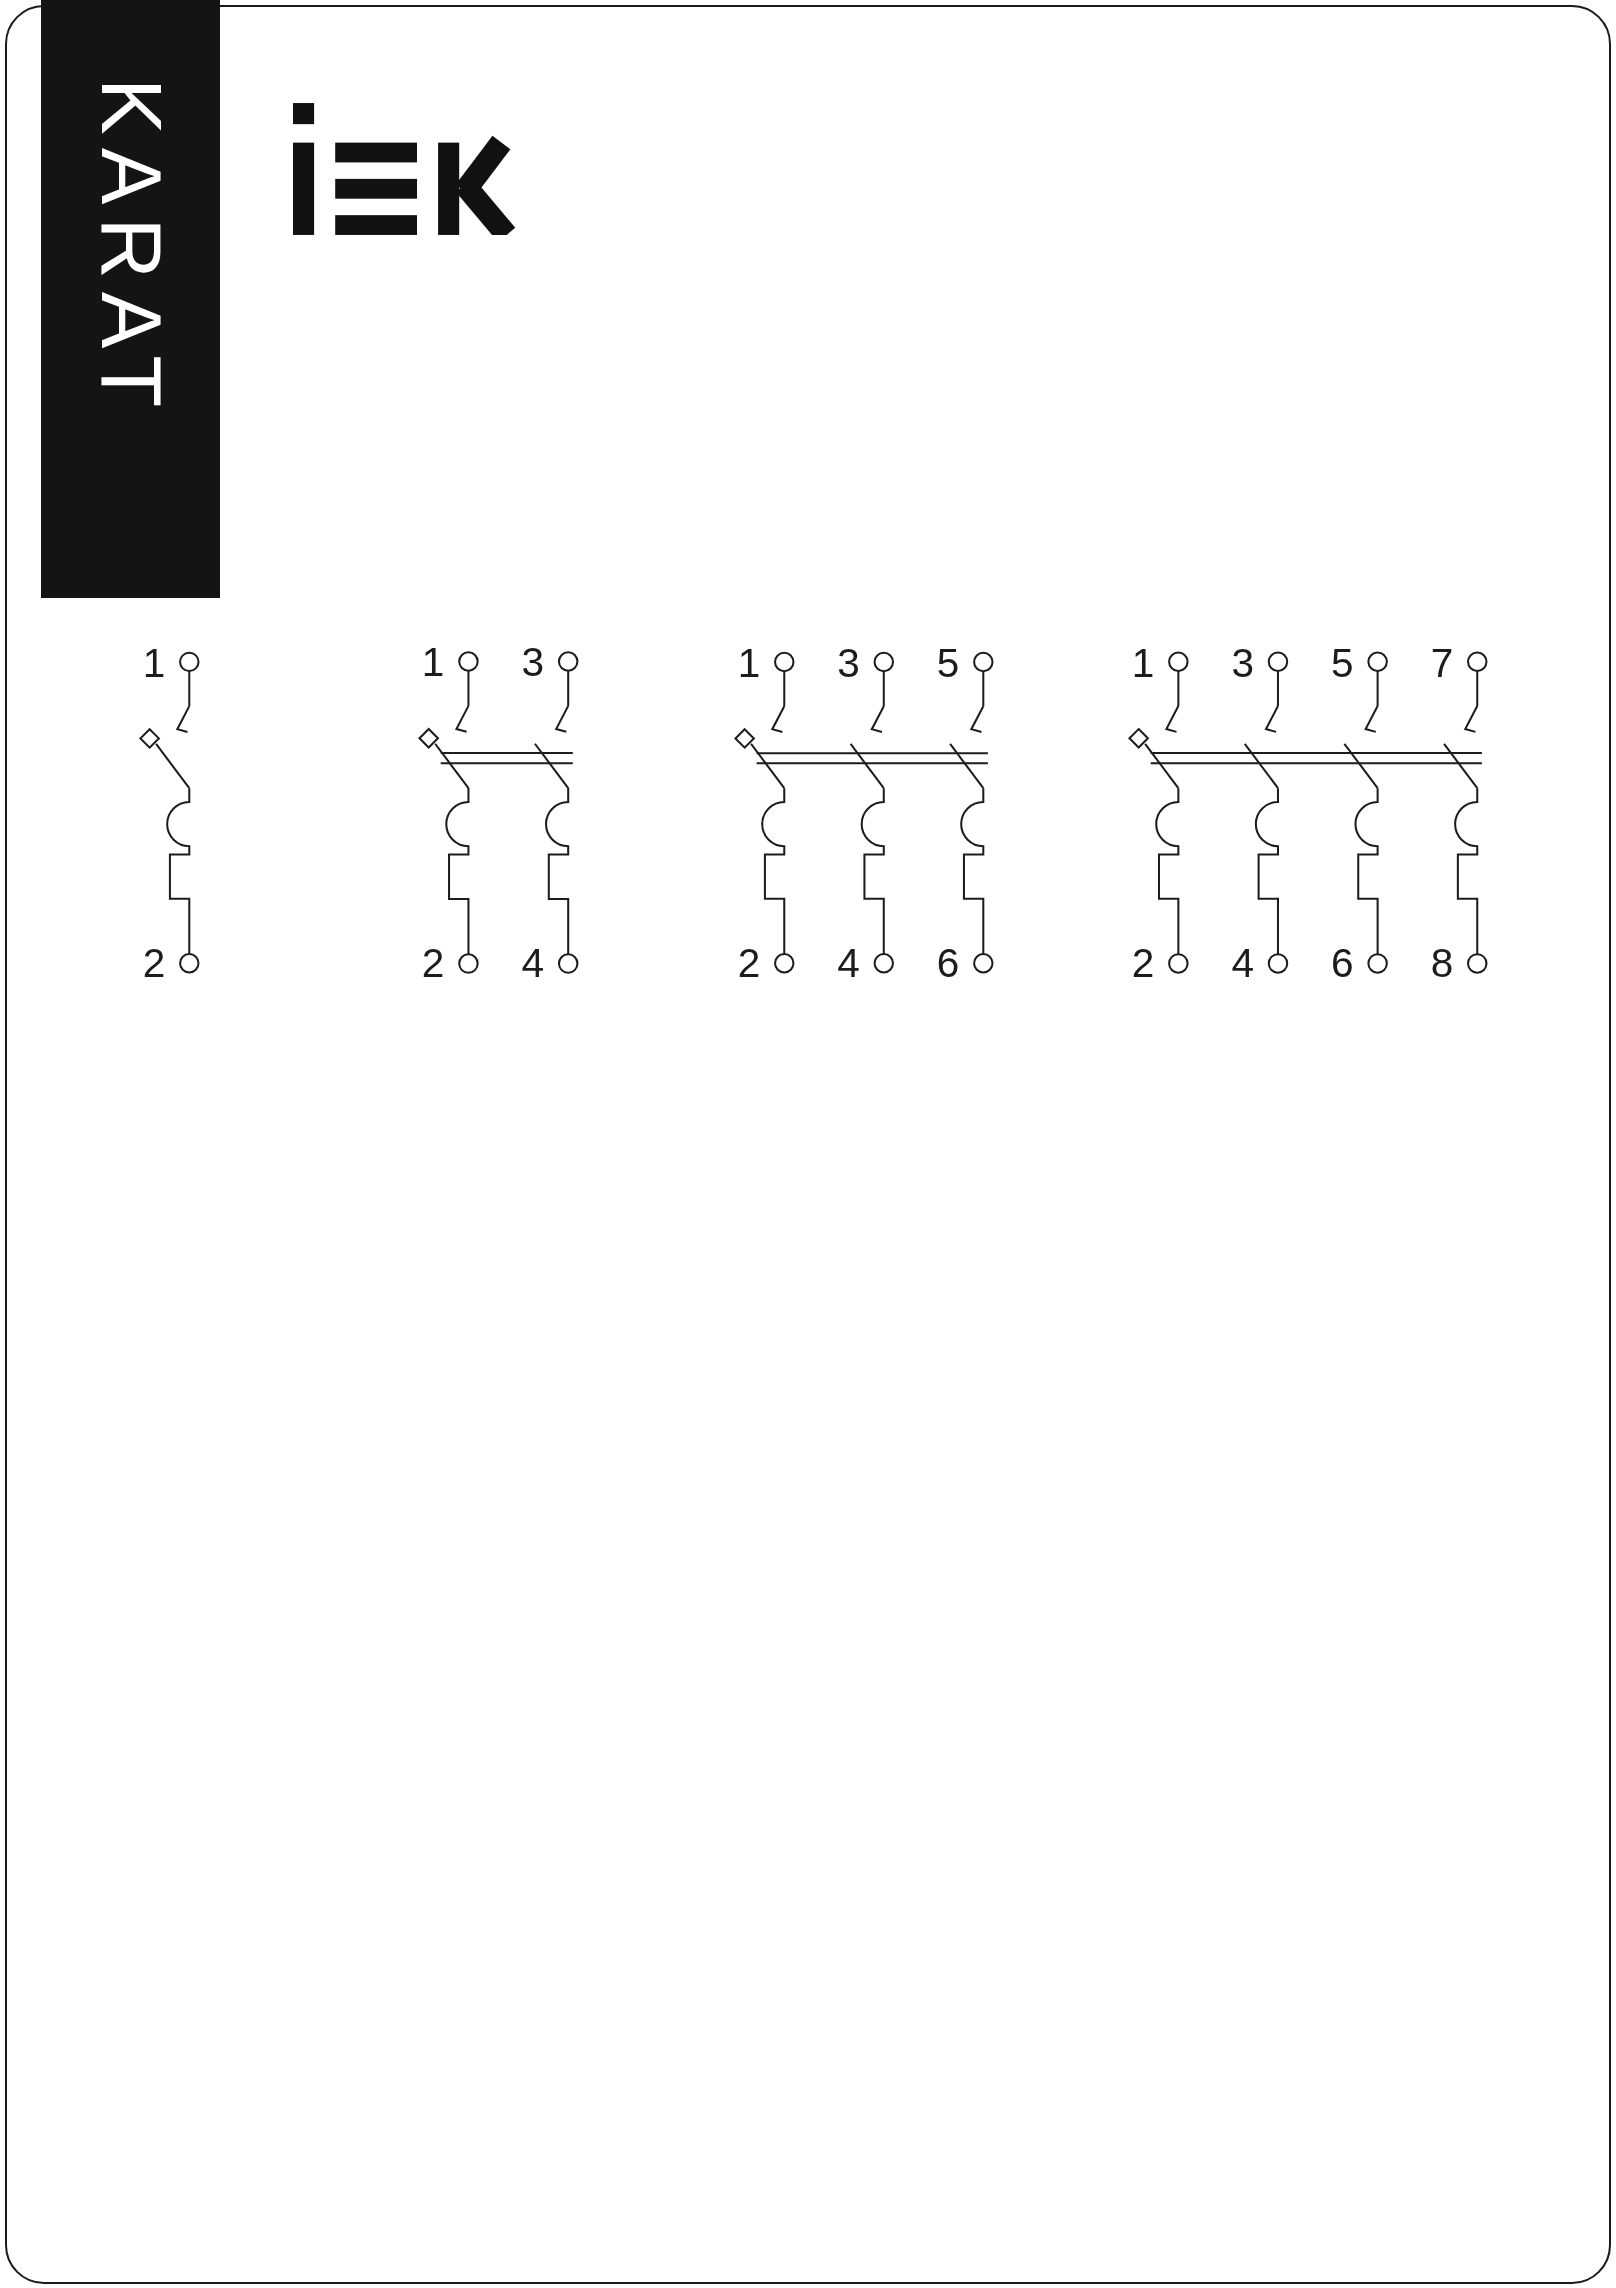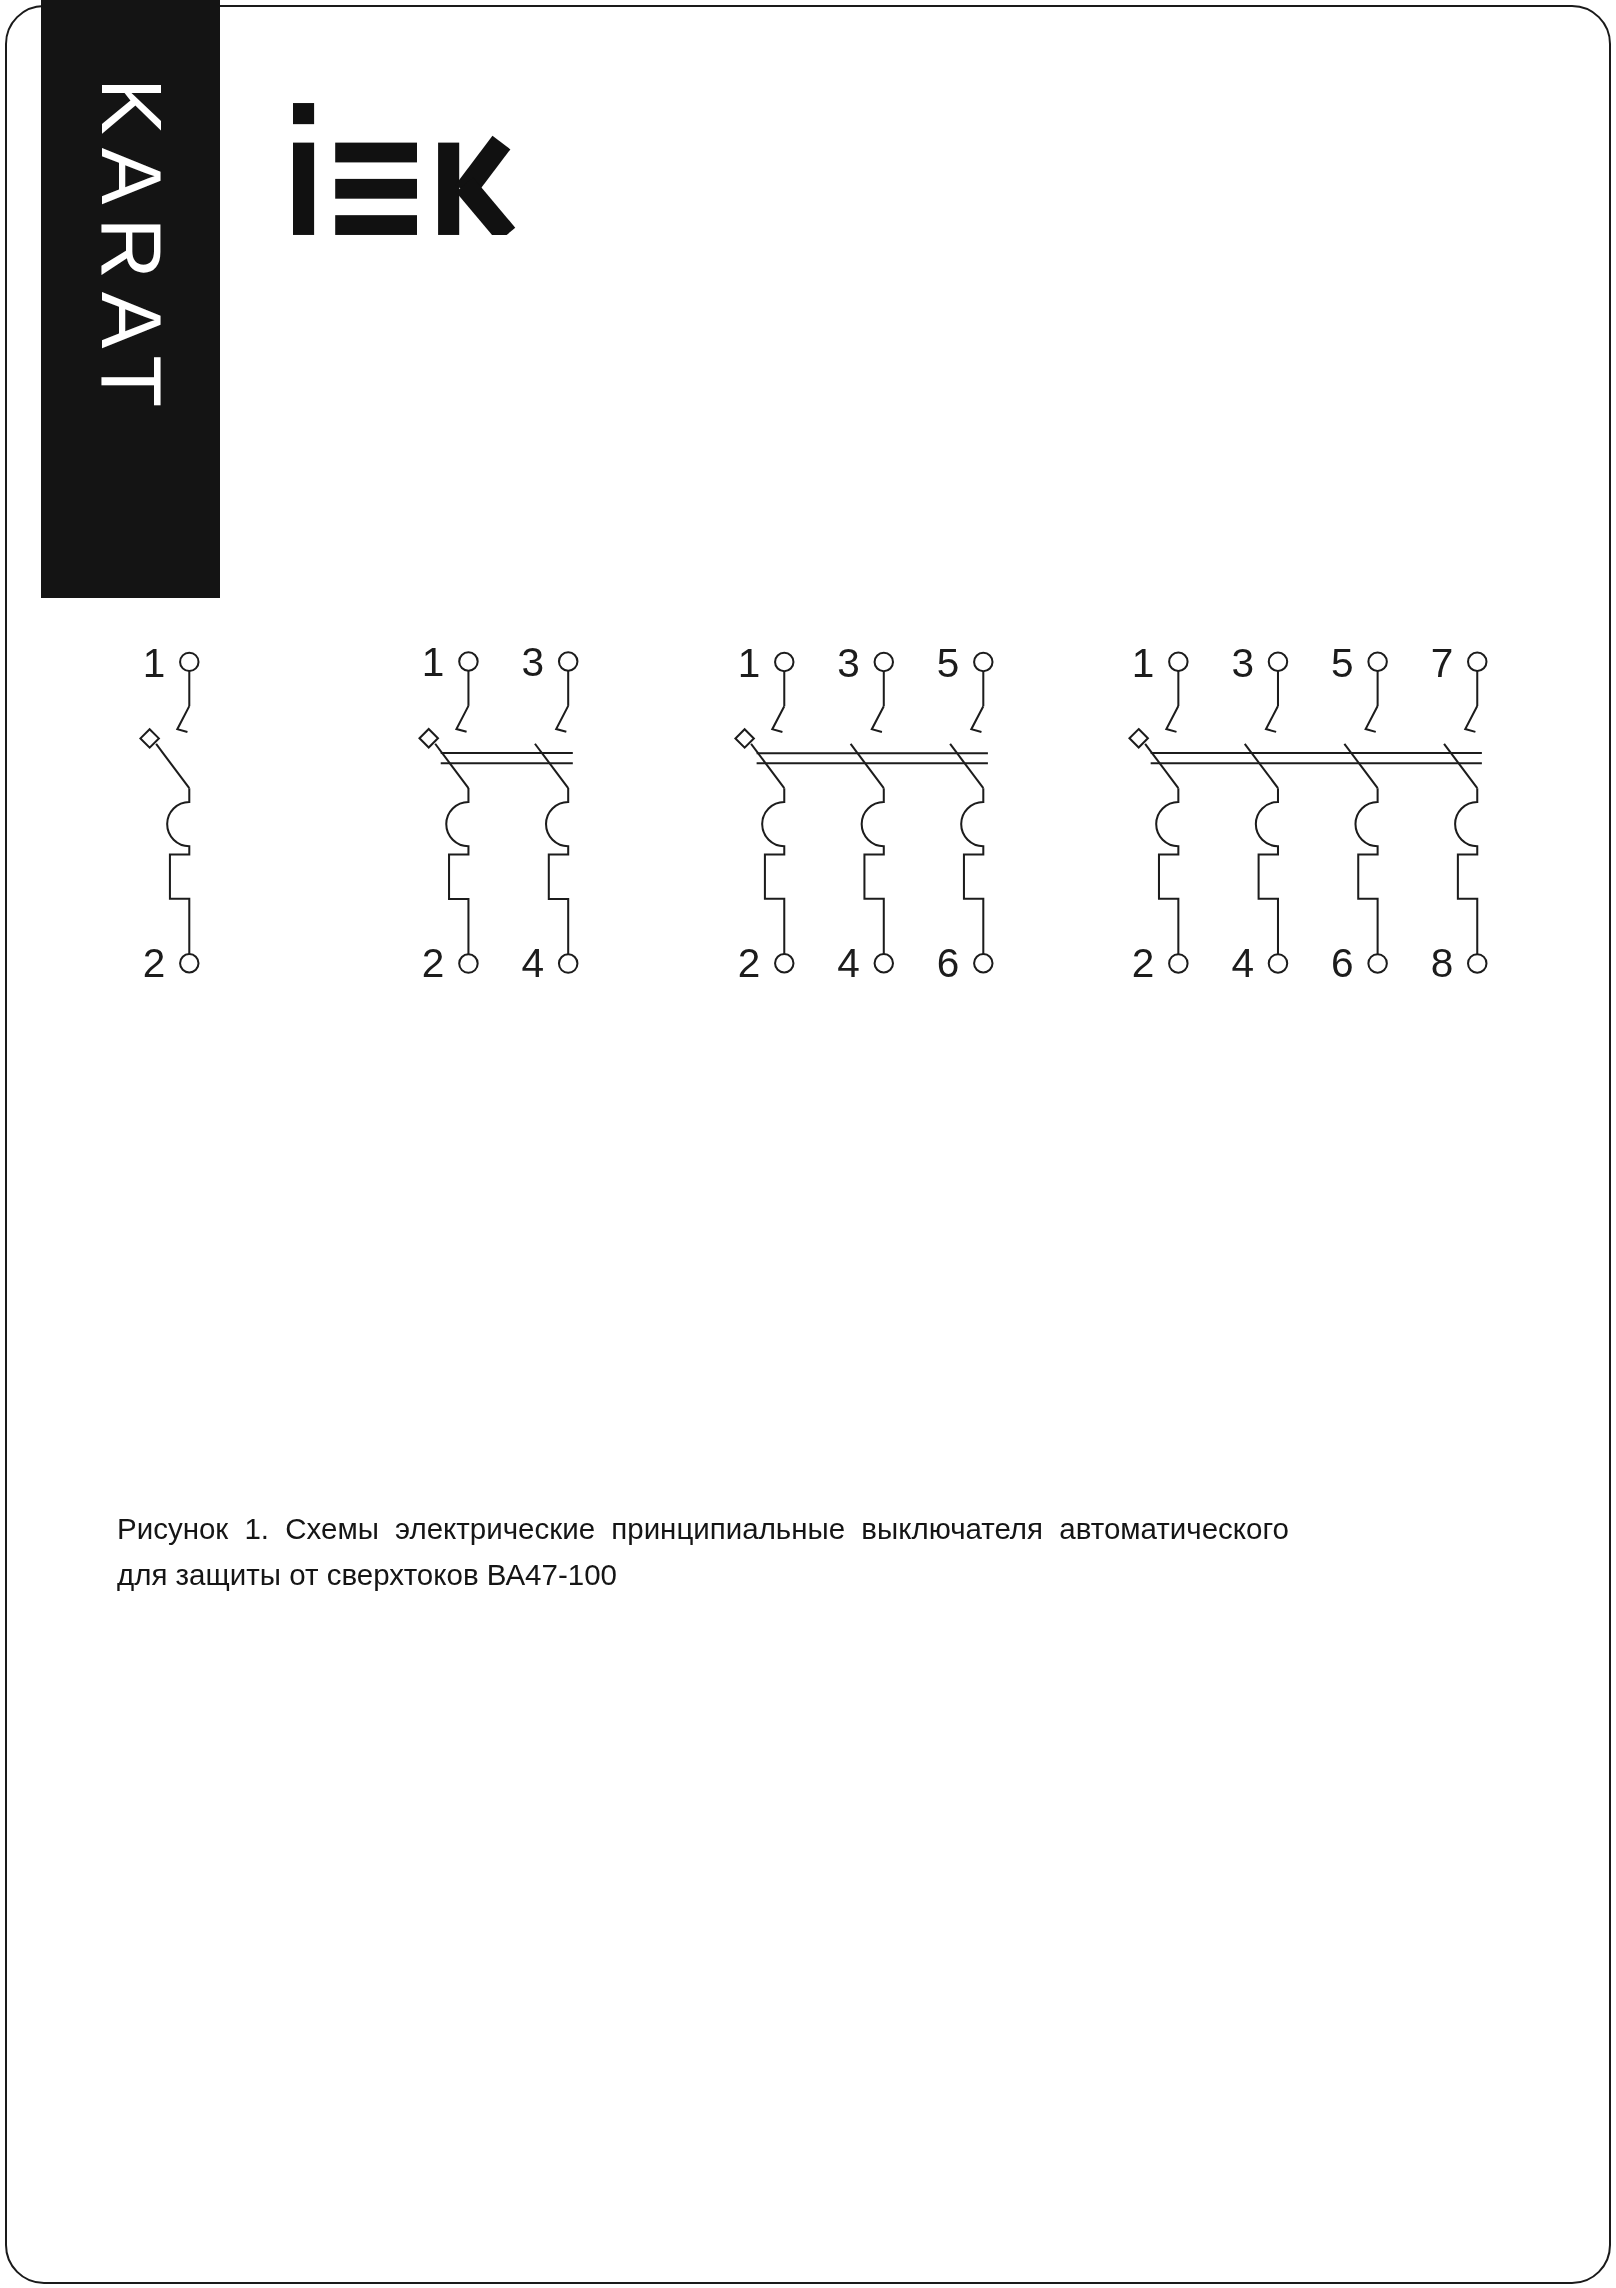--- a/index.html
+++ b/index.html
@@ -191,19 +191,15 @@
           <circle stroke="#1c1c1c" stroke-width="2.2" fill="#ffffff" cx="397" cy="19" r="10"></circle>
           <circle stroke="#1c1c1c" stroke-width="2.2" fill="#ffffff" cx="397" cy="346" r="10"></circle>
           <line x1="397" y1="29" x2="397" y2="67" stroke="#1c1c1c" stroke-width="2.2" fill="none"></line>
           <polyline points="397,67 384,92 395,95" stroke="#1c1c1c" stroke-width="2.2" fill="none"></polyline>
           <line x1="361" y1="108" x2="397" y2="156" stroke="#1c1c1c" stroke-width="2.2" fill="none"></line>
           <path d="M 397 156 L 397 171 A 24 24 0 0 0 397 219 L 397 228 L 376 228 L 376 276 L 397 276 L 397 336" stroke="#1c1c1c" stroke-width="2.2" fill="none"></path>
         </svg>
       </div>
   </div>
 
-  <div class="caption">
-    <div class="l1">Рисунок 1. Схемы электрические принципиальные выключателя автоматического</div>
-    <div class="l2">для защиты от сверхтоков ВА47-100</div>
-  </div>
 
 </div>
 
 
 </body></html>

